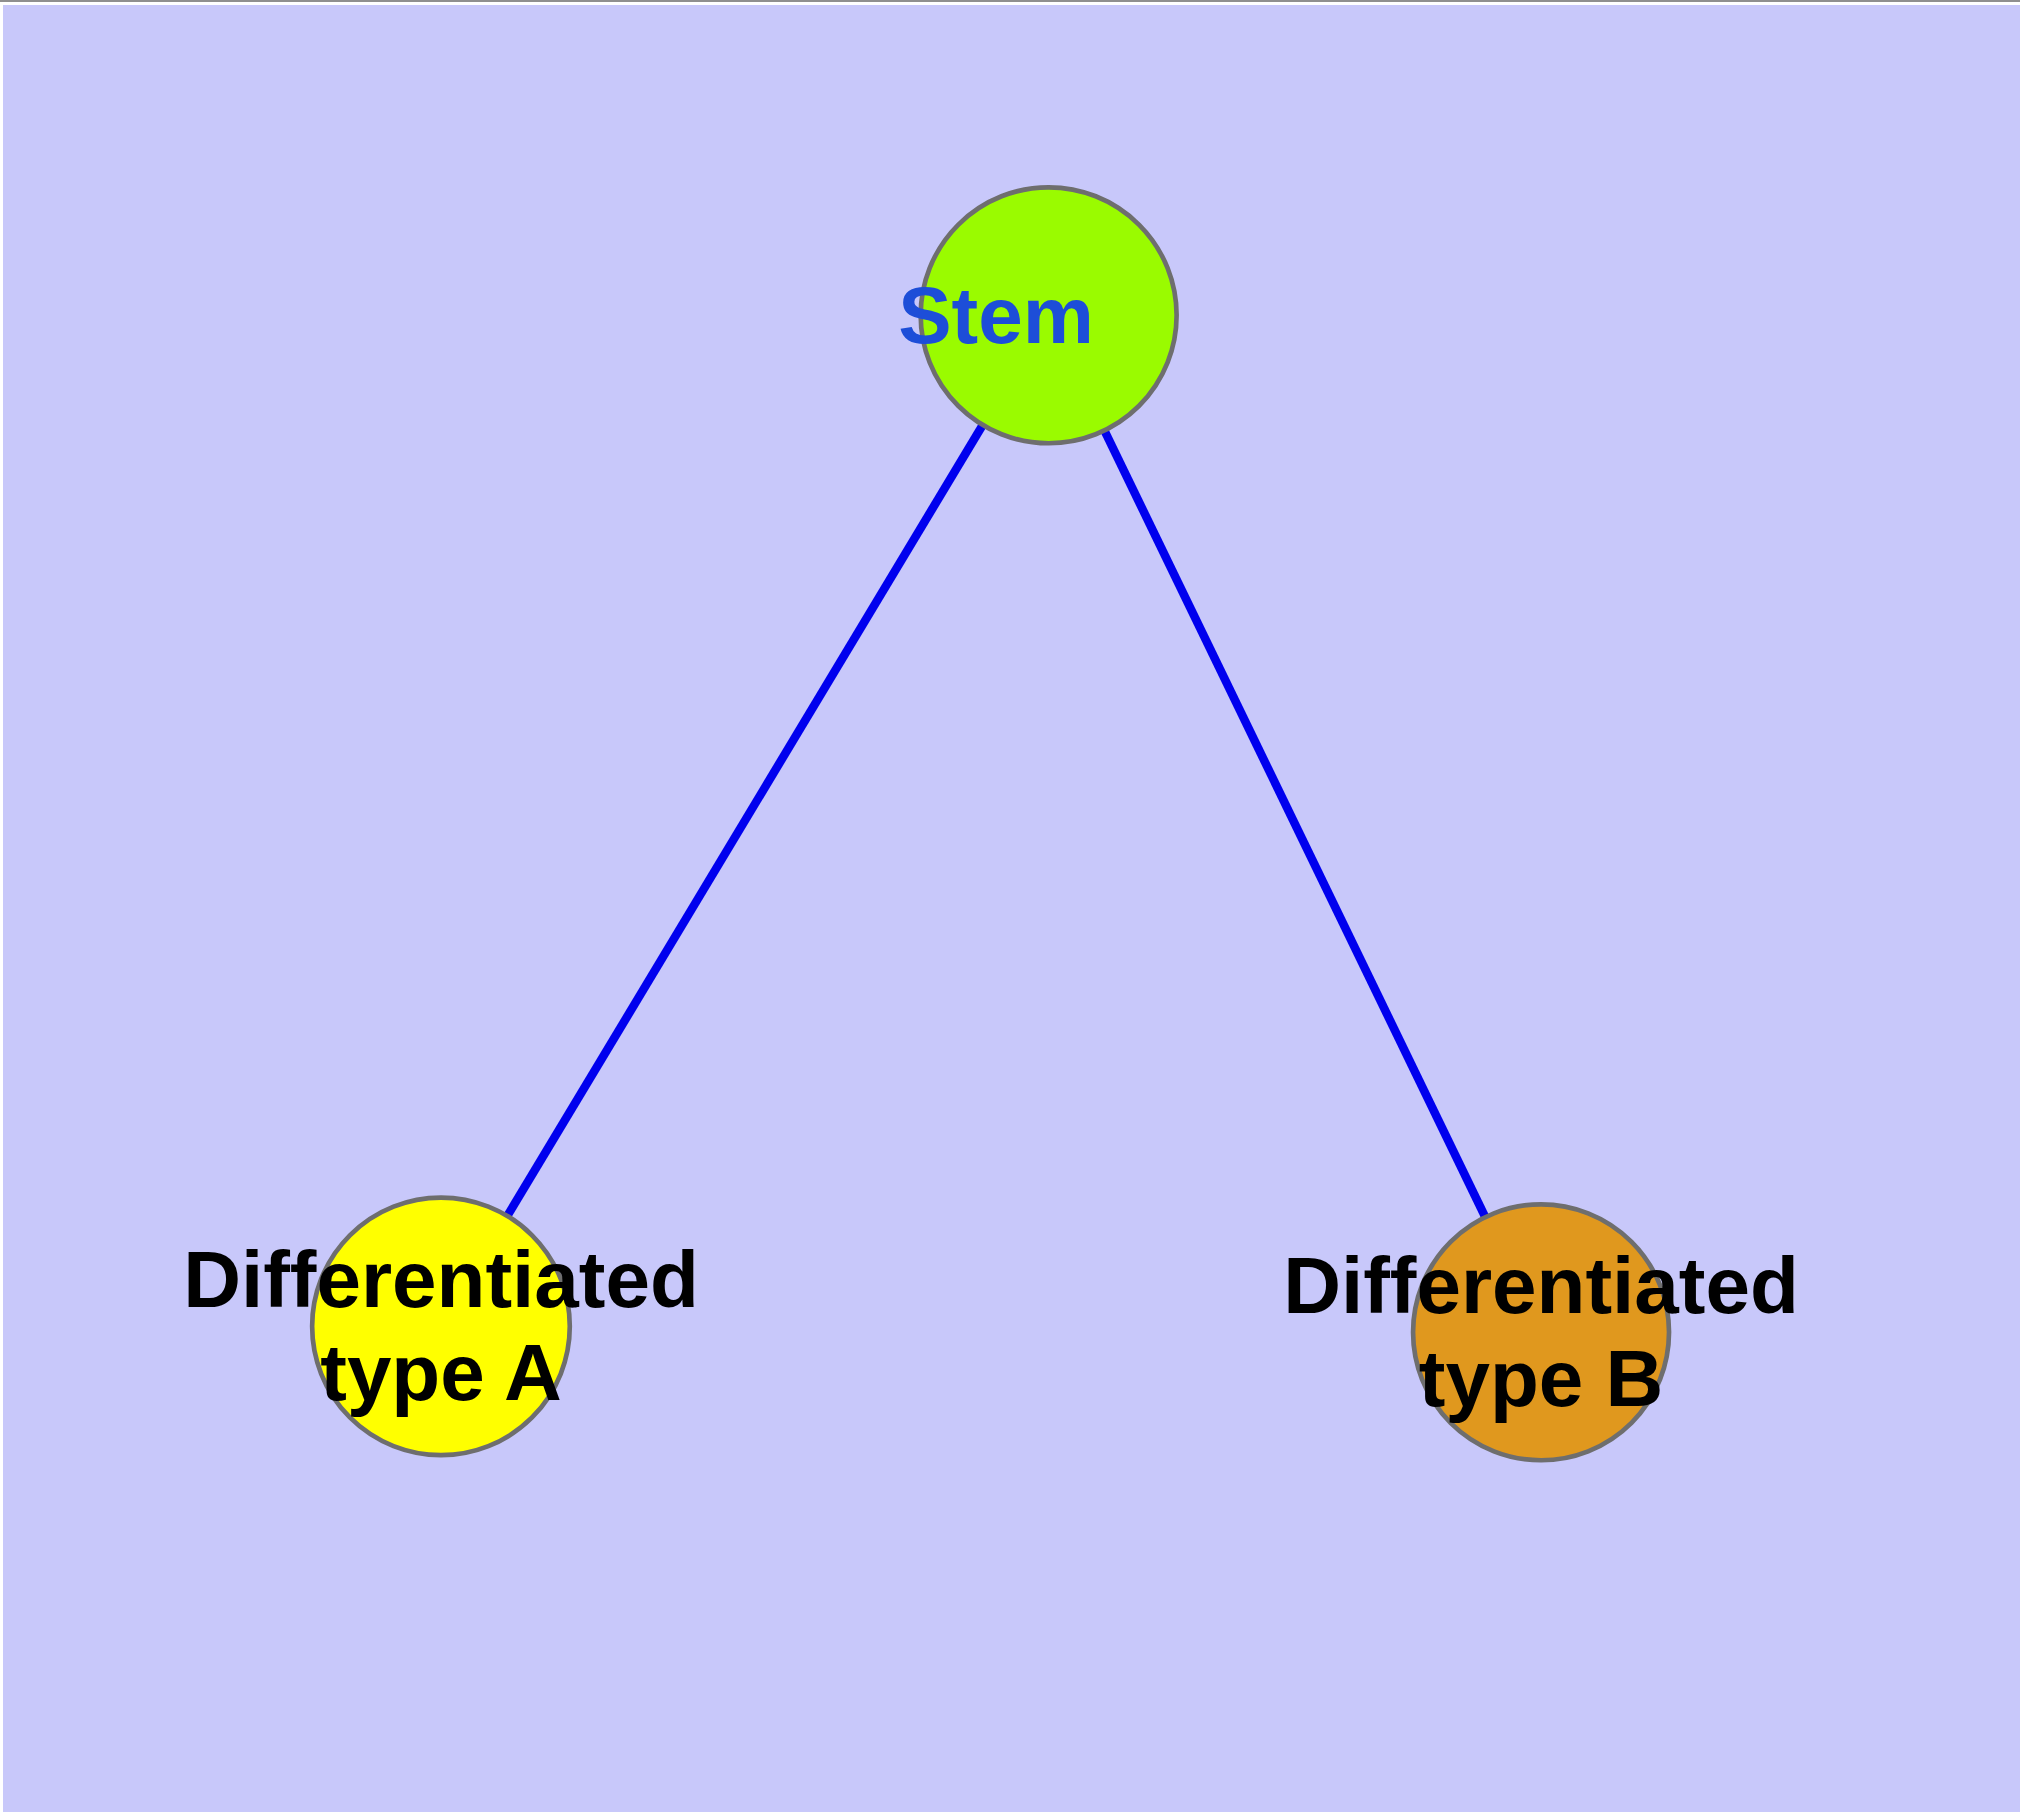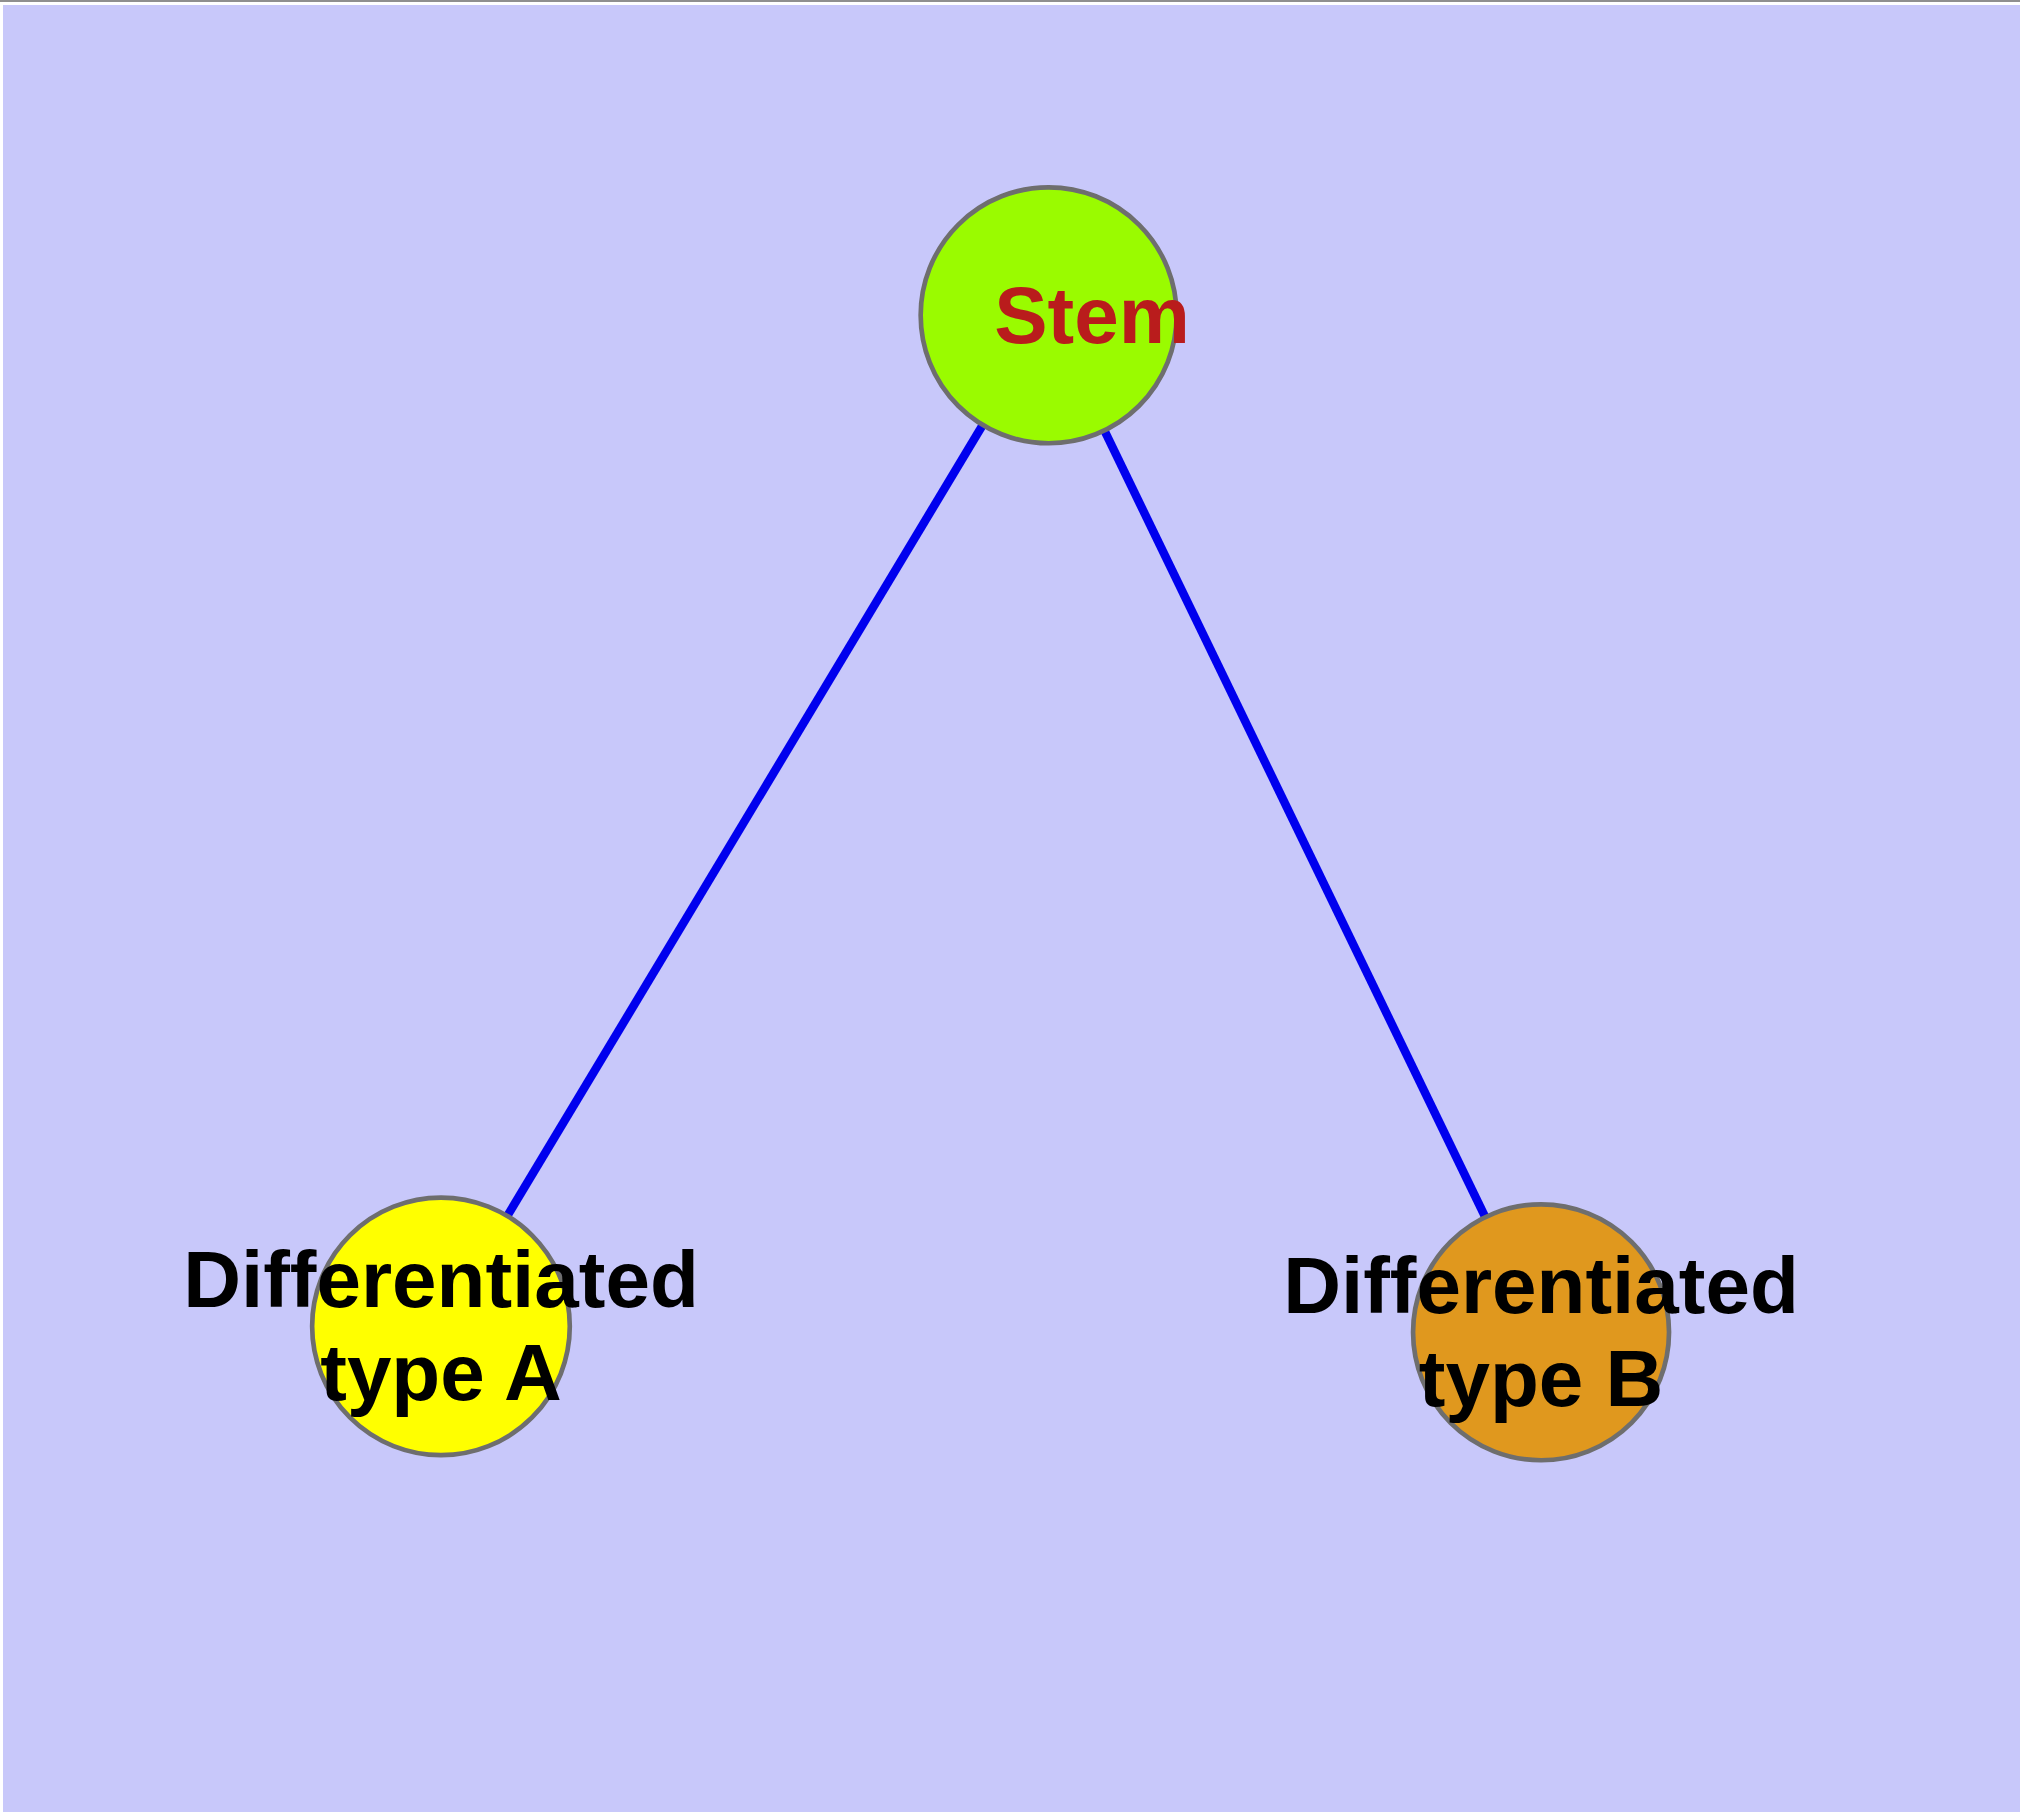--- a/index.html
+++ b/index.html
@@ -60,21 +60,21 @@
 
   <svg id="graph-svg" viewBox="0 0 2384 2138" xmlns="http://www.w3.org/2000/svg">
     <rect id="graph-background" x="0" y="0" width="2384" height="2138" fill="#C8C8FA"></rect>
     <line x1="1237" y1="372" x2="520" y2="1565" stroke="#0000EE" stroke-width="10"></line>
     <line x1="1237" y1="372" x2="1818" y2="1572" stroke="#0000EE" stroke-width="10"></line>
     <circle cx="1237" cy="372" r="151" fill="#9AFB00" stroke="#6E6E6E" stroke-width="5.5"></circle>
     <circle cx="520" cy="1565" r="152" fill="#FFFF00" stroke="#6E6E6E" stroke-width="5.5"></circle>
     <circle cx="1818" cy="1572" r="151" fill="#E0981E" stroke="#6E6E6E" stroke-width="5.5"></circle>
   </svg>
 
-  <div class="node-label" style="left: 1092px; top: 315px; color: #b91c1c; text-align: right;">Stem</div>
+  <div class="node-label" style="left: 996px; top: 315px; color: #1d4ed8; text-align: right;">Stem</div>
   <div class="node-label" style="left: 441px; top: 1326px; color: rgb(0, 0, 0);">Differentiated
 type A</div>
   <div class="node-label" style="left: 1541px; top: 1332px; color: rgb(0, 0, 0);">Differentiated
 type B</div>
 
   <div class="margin-strip" id="margin-hairline-top"></div>
   <div class="margin-strip" id="margin-white-top"></div>
   <div class="margin-strip" id="margin-white-left"></div>
 
 </div>

